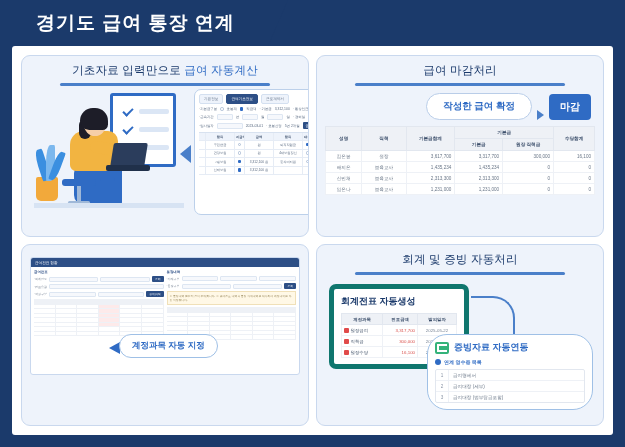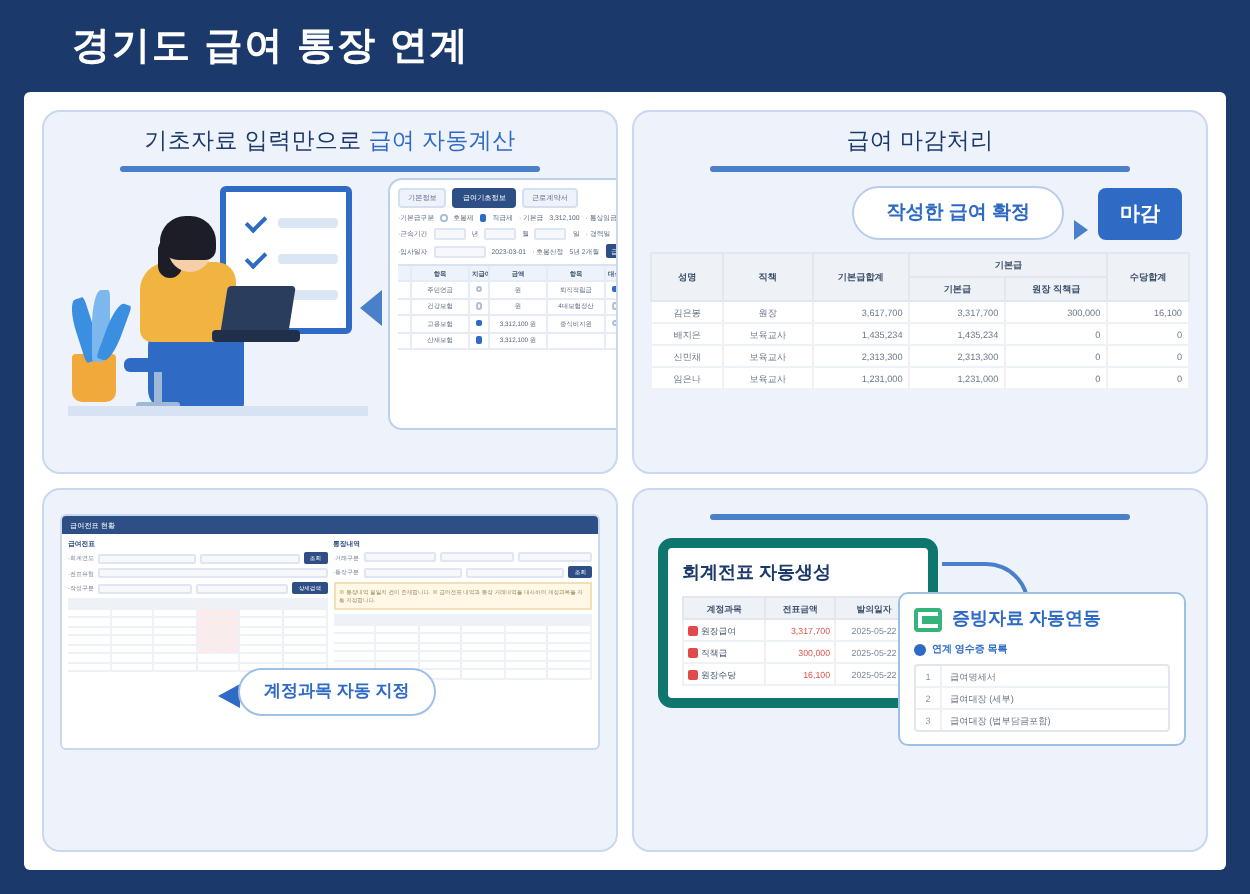--- a/index.html
+++ b/index.html
@@ -312,23 +312,23 @@
   }
   .vtable td.acct { color: #4a5a70; }
   .vtable td.amt { color: #d9534f; text-align: right; }
   .vtable td.date { color: #7b8798; text-align: center; }
   .red-ico {
     display: inline-block; width: 4.5px; height: 4.5px;
     background: #e04a4a; border-radius: 1px; margin-right: 2px;
     vertical-align: middle;
   }
   .card-evidence {
-    position: absolute; right: 2px; top: 31px;
-    width: 144px;
-    background: #ffffff; border: 1px solid #9fc0e6; border-radius: 5px;
+    position: absolute; right: 2px; top: 54px;
+    width: 166px;
+    background: #ffffff; border: 1px solid #9fc0e6; border-radius: 20px;
     padding: 6px 7px;
   }
   .ev-head { display: flex; align-items: center; gap: 5px; margin-bottom: 5px; }
   .ev-icon {
     width: 14px; height: 12px; border: 2px solid #34b37a; border-radius: 2px;
     position: relative; flex: 0 0 auto;
   }
   .ev-icon::after {
     content: ''; position: absolute; left: 2px; top: 2px;
     width: 8px; height: 4px; background: #34b37a;
@@ -683,20 +683,21 @@
           </div>
         </div>
       </div>
       <div class="callout-tail"></div>
       <div class="callout">계정과목 자동 지정</div>
     </div>
   </div>
 
   <div class="panel">
     <div class="panel-head">
+      <div class="panel-title">회계 및 증빙 자동처리</div>
       <div class="rule"></div>
     </div>
     <div class="p4-body">
       <div class="connector"></div>
       <div class="connector-tail"></div>
 
       <div class="card-voucher">
         <div class="card-title">회계전표 자동생성</div>
         <table class="vtable">
           <thead>

